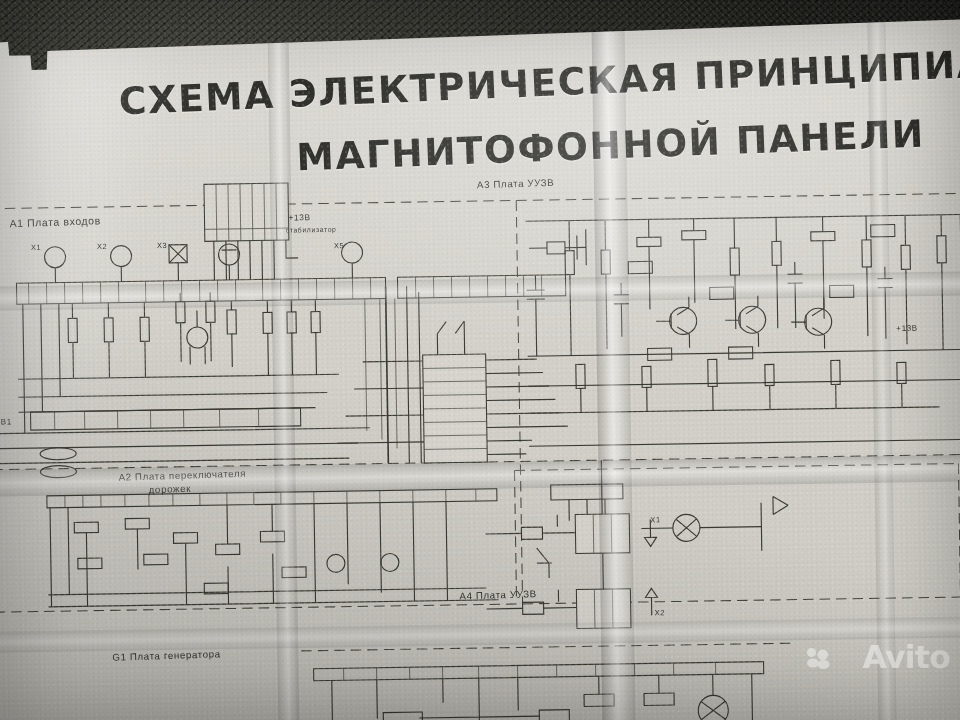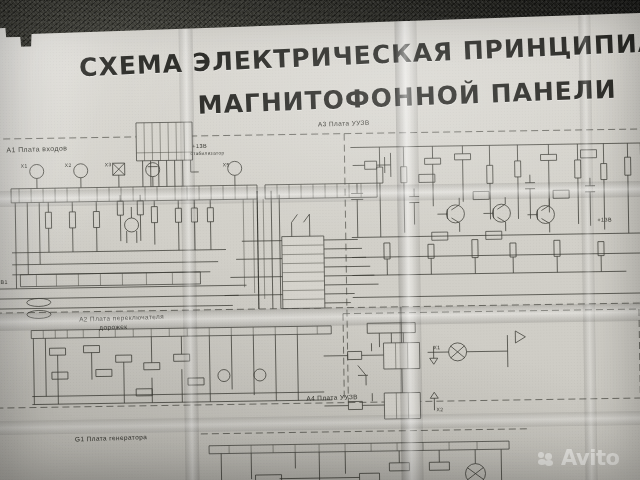--- a/index.html
+++ b/index.html
@@ -73,21 +73,21 @@
   svg.sch{position:absolute;left:0;top:0;width:672px;height:486px;}
   svg.sch *{vector-effect:non-scaling-stroke;}
   .w{stroke:#3a3a34;stroke-width:.75;fill:none;}
   .w2{stroke:#3a3a34;stroke-width:1.1;fill:none;}
   .thin{stroke:#4a4a42;stroke-width:.5;fill:none;}
   .dash{stroke:#46463e;stroke-width:.7;fill:none;stroke-dasharray:7 4;}
   .bx{stroke:#3a3a34;stroke-width:.7;fill:none;}
   .fillw{fill:#d6d4cd;stroke:#3a3a34;stroke-width:.7;}
 
   
-  .wm{position:absolute;left:538px;top:448px;display:flex;align-items:center;gap:8px;
+  .wm{position:absolute;left:538px;top:428px;display:flex;align-items:center;gap:22px;
       opacity:.62;}
   .wm .dots{position:relative;width:15px;height:14px;}
   .wm .dots i{position:absolute;background:#f2f2ef;border-radius:50%;display:block;}
   .wm .d1{width:6px;height:6px;left:0;top:0;}
   .wm .d2{width:7px;height:7px;left:7px;top:1px;}
   .wm .d3{width:8px;height:6px;left:0px;top:7px;border-radius:50% 50% 40% 40%;}
   .wm .d4{width:8px;height:6px;left:7px;top:8px;border-radius:50% 50% 40% 40%;}
   .wm .txt{color:#f4f4f1;font-size:21px;font-weight:bold;letter-spacing:-.5px;
            font-family:"DejaVu Sans",sans-serif;line-height:1;}
   .shade{position:absolute;inset:0;pointer-events:none;

